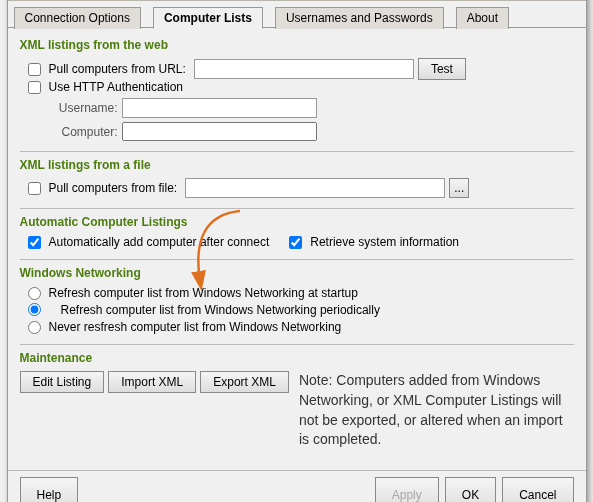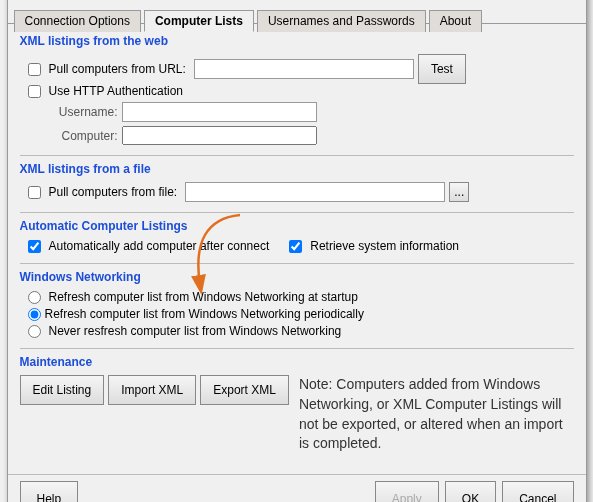--- a/index.html
+++ b/index.html
@@ -44,42 +44,42 @@
       display: flex;
       background: #f0f0f0;
       padding: 4px 6px 0 6px;
       border-bottom: 1px solid #999;
     }
     .tab {
       padding: 3px 10px;
       border: 1px solid #999;
       border-bottom: none;
       background: #e0ddd8;
-      margin-right: 3px;
+      margin-right: 12px;
       cursor: pointer;
       font-size: 12px;
       color: #000;
       position: relative;
-      top: 9px;
+      top: 2px;
     }
     .tab.active {
       background: #f0f0f0;
       font-weight: bold;
       border-bottom: 1px solid #f0f0f0;
       z-index: 1;
     }
     .content {
       padding: 10px 12px;
       flex: 1;
     }
     .section {
       margin-bottom: 10px;
     }
     .section-title {
-      color: #1d4ed8;
+      color: #4d7c0f;
       font-weight: bold;
       margin-bottom: 6px;
       font-size: 12px;
     }
     .section-body {
       padding-left: 8px;
     }
     .form-row {
       display: flex;
       align-items: center;
@@ -110,21 +110,21 @@
       align-items: center;
       gap: 4px;
     }
     .url-input {
       width: 220px;
     }
     .short-input {
       width: 195px;
     }
     .btn {
-      height: 30px;
+      height: 22px;
       padding: 0 12px;
       border: 1px solid #888;
       background: linear-gradient(to bottom, #f5f5f5, #ddd);
       cursor: pointer;
       font-size: 12px;
       color: #000;
     }
     .btn-small {
       height: 20px;
       padding: 0 4px;
@@ -278,21 +278,21 @@
     <div class="section windows-networking-section" style="position:relative;">
       <div class="section-title">Windows Networking</div>
       <div class="section-body">
         <div class="radio-row">
           <label style="display:flex;align-items:center;gap:4px;justify-content:center;">
             <input type="radio" name="wn-refresh" style="">
             <span>Refresh computer list from Windows Networking at startup</span>
           </label>
         </div>
         <div class="radio-row">
-          <label style="display:flex;align-items:flex-end;gap:0;">
+          <label style="display:flex;align-items:flex-start;gap:16px;">
             <input type="radio" name="wn-refresh" checked="" style="">
             <span>Refresh computer list from Windows Networking periodically</span>
           </label>
         </div>
         <div class="radio-row">
           <label style="display:flex;align-items:center;gap:4px;">
             <input type="radio" name="wn-refresh" style="">
             <span>Never resfresh computer list from Windows Networking</span>
           </label>
         </div>

